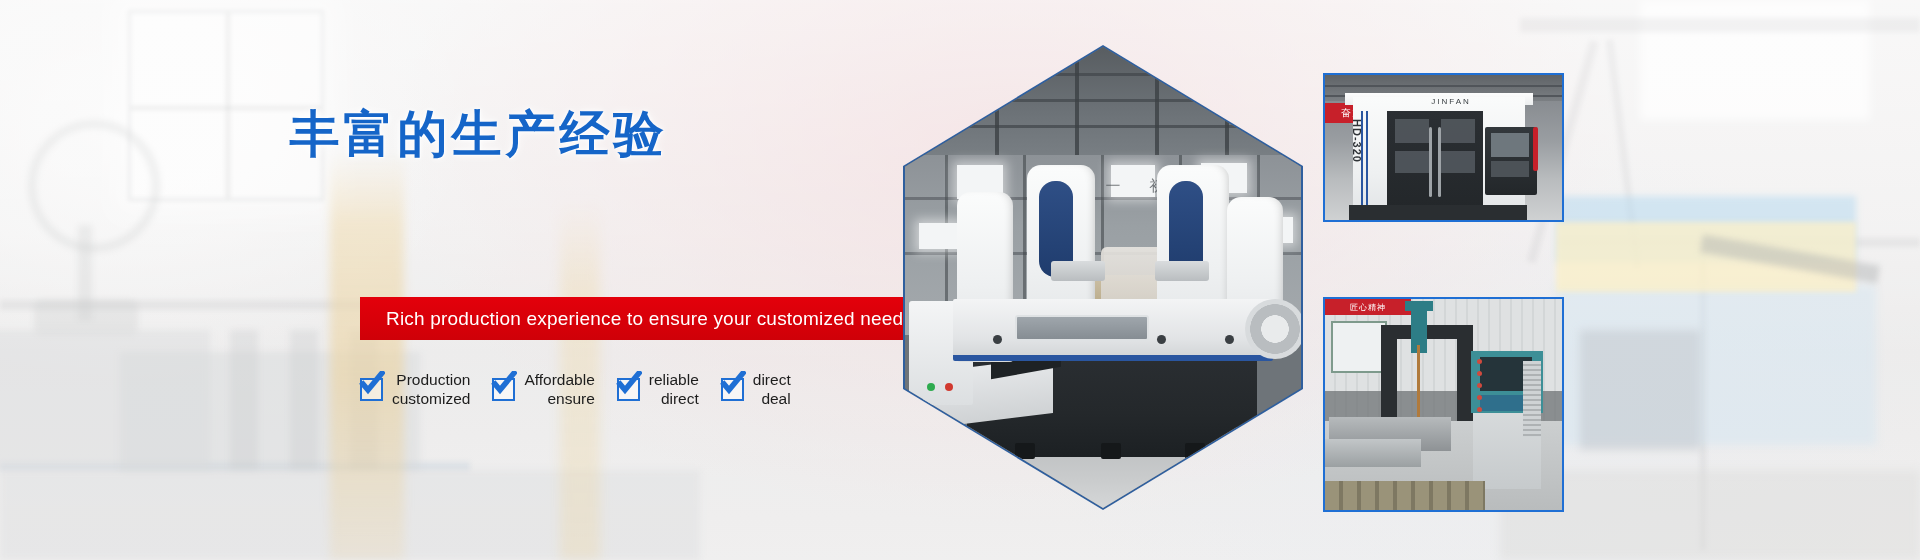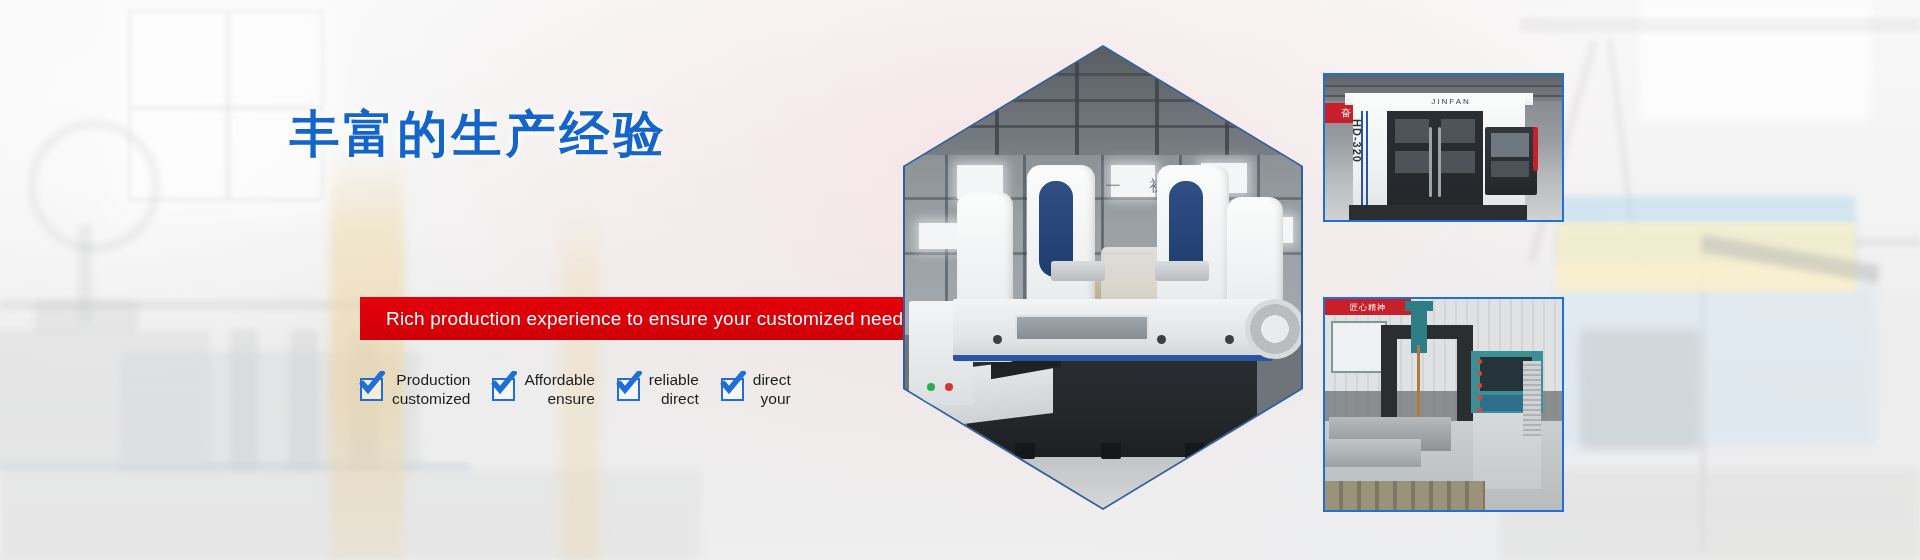--- a/index.html
+++ b/index.html
@@ -459,21 +459,21 @@
     </div>
 
     <div class="feature">
       <span class="chk">
         <svg viewBox="0 0 26 26" aria-hidden="true">
           <path d="M4 13 L9 19 L23 2" fill="none" stroke="#1f6fd4" stroke-width="5.5" stroke-linecap="square" stroke-linejoin="miter"></path>
         </svg>
       </span>
       <span class="ftxt">
         <b>direct</b>
-        <b>your</b>
+        <b>deal</b>
       </span>
     </div>
 
   </div>
 
   <div class="hex">
     <div class="hex-inner">
       <div class="shop">
 
         <div class="shop-roof"></div>

